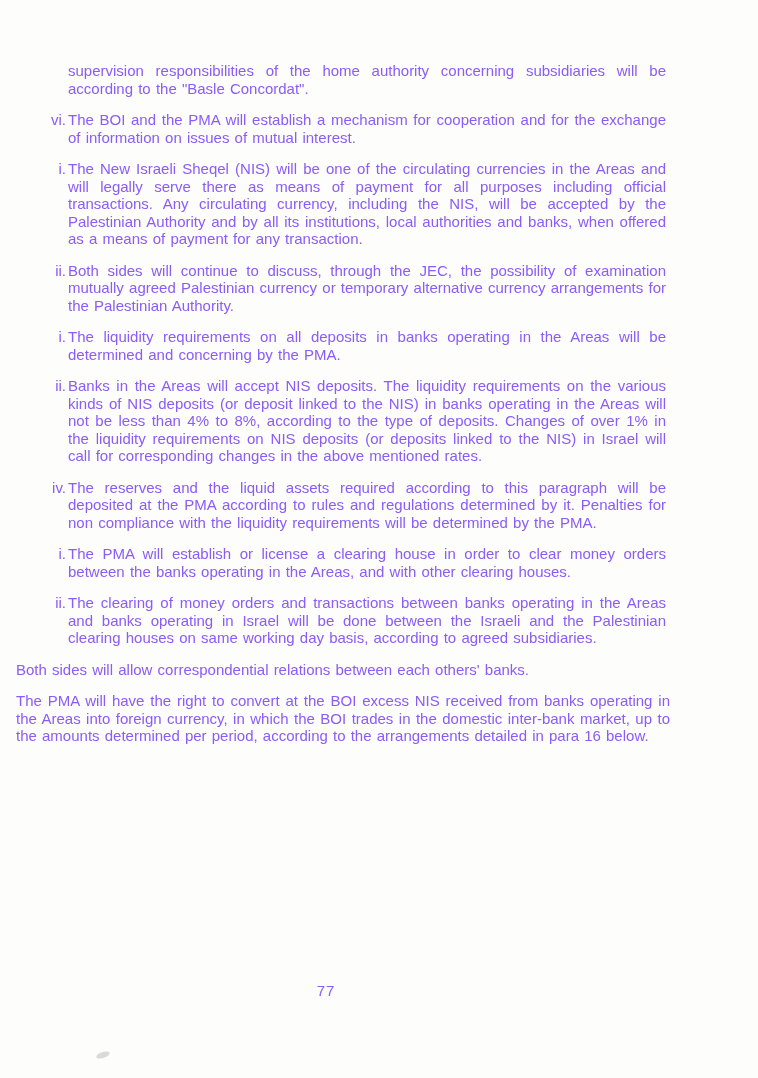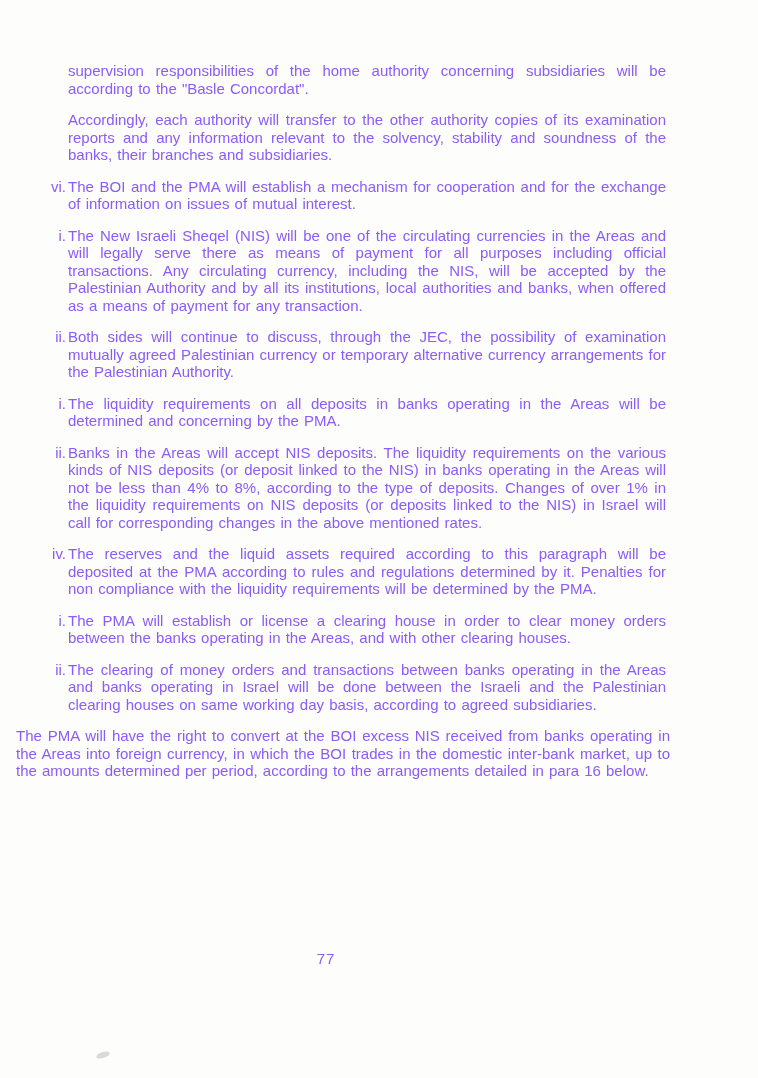--- a/index.html
+++ b/index.html
@@ -44,21 +44,21 @@
   }
   .marker {
     position: absolute;
     left: -30px;
     top: 0;
     width: 28px;
     text-align: right;
   }
   .page-number {
     position: absolute;
-    top: 950px;
+    top: 982px;
     left: 0;
     width: 652px;
     text-align: center;
     font-size: 15px;
     letter-spacing: 1px;
   }
   .scan-artifact {
     position: absolute;
     left: 96px;
     top: 1052px;
@@ -68,26 +68,26 @@
     border-radius: 50%;
     transform: rotate(-18deg);
   }
 </style>
 </head>
 <body>
 
 <div class="page">
   <div class="doc-body">
       <div class="para indent"><span>supervision responsibilities of the home authority concerning subsidiaries will be according to the "Basle Concordat".</span></div>
-      <div class="para indent"><span>Accordingly, each authority will transfer to the other authority copies of its examination reports and any information relevant to the solvency, stability and soundness of the banks, their branches and subsidiaries.</span></div>
       <div class="para list"><span class="marker">vi.</span><span>The BOI and the PMA will establish a mechanism for cooperation and for the exchange of information on issues of mutual interest.</span></div>
       <div class="para list"><span class="marker">i.</span><span>The New Israeli Sheqel (NIS) will be one of the circulating currencies in the Areas and will legally serve there as means of payment for all purposes including official transactions. Any circulating currency, including the NIS, will be accepted by the Palestinian Authority and by all its institutions, local authorities and banks, when offered as a means of payment for any transaction.</span></div>
       <div class="para list"><span class="marker">ii.</span><span>Both sides will continue to discuss, through the JEC, the possibility of examination mutually agreed Palestinian currency or temporary alternative currency arrangements for the Palestinian Authority.</span></div>
       <div class="para list"><span class="marker">i.</span><span>The liquidity requirements on all deposits in banks operating in the Areas will be determined and concerning by the PMA.</span></div>
       <div class="para list"><span class="marker">ii.</span><span>Banks in the Areas will accept NIS deposits. The liquidity requirements on the various kinds of NIS deposits (or deposit linked to the NIS) in banks operating in the Areas will not be less than 4% to 8%, according to the type of deposits. Changes of over 1% in the liquidity requirements on NIS deposits (or deposits linked to the NIS) in Israel will call for corresponding changes in the above mentioned rates.</span></div>
       <div class="para list"><span class="marker">iv.</span><span>The reserves and the liquid assets required according to this paragraph will be deposited at the PMA according to rules and regulations determined by it. Penalties for non compliance with the liquidity requirements will be determined by the PMA.</span></div>
       <div class="para list"><span class="marker">i.</span><span>The PMA will establish or license a clearing house in order to clear money orders between the banks operating in the Areas, and with other clearing houses.</span></div>
       <div class="para list"><span class="marker">ii.</span><span>The clearing of money orders and transactions between banks operating in the Areas and banks operating in Israel will be done between the Israeli and the Palestinian clearing houses on same working day basis, according to agreed subsidiaries.</span></div>
+      <div class="para flush"><span>Both sides will allow correspondential relations between each others' banks.</span></div>
       <div class="para flush"><span>The PMA will have the right to convert at the BOI excess NIS received from banks operating in the Areas into foreign currency, in which the BOI trades in the domestic inter-bank market, up to the amounts determined per period, according to the arrangements detailed in para 16 below.</span></div>
     </div>
   <div class="page-number">77</div>
   <div class="scan-artifact"></div>
 </div>
 
 </body></html>

